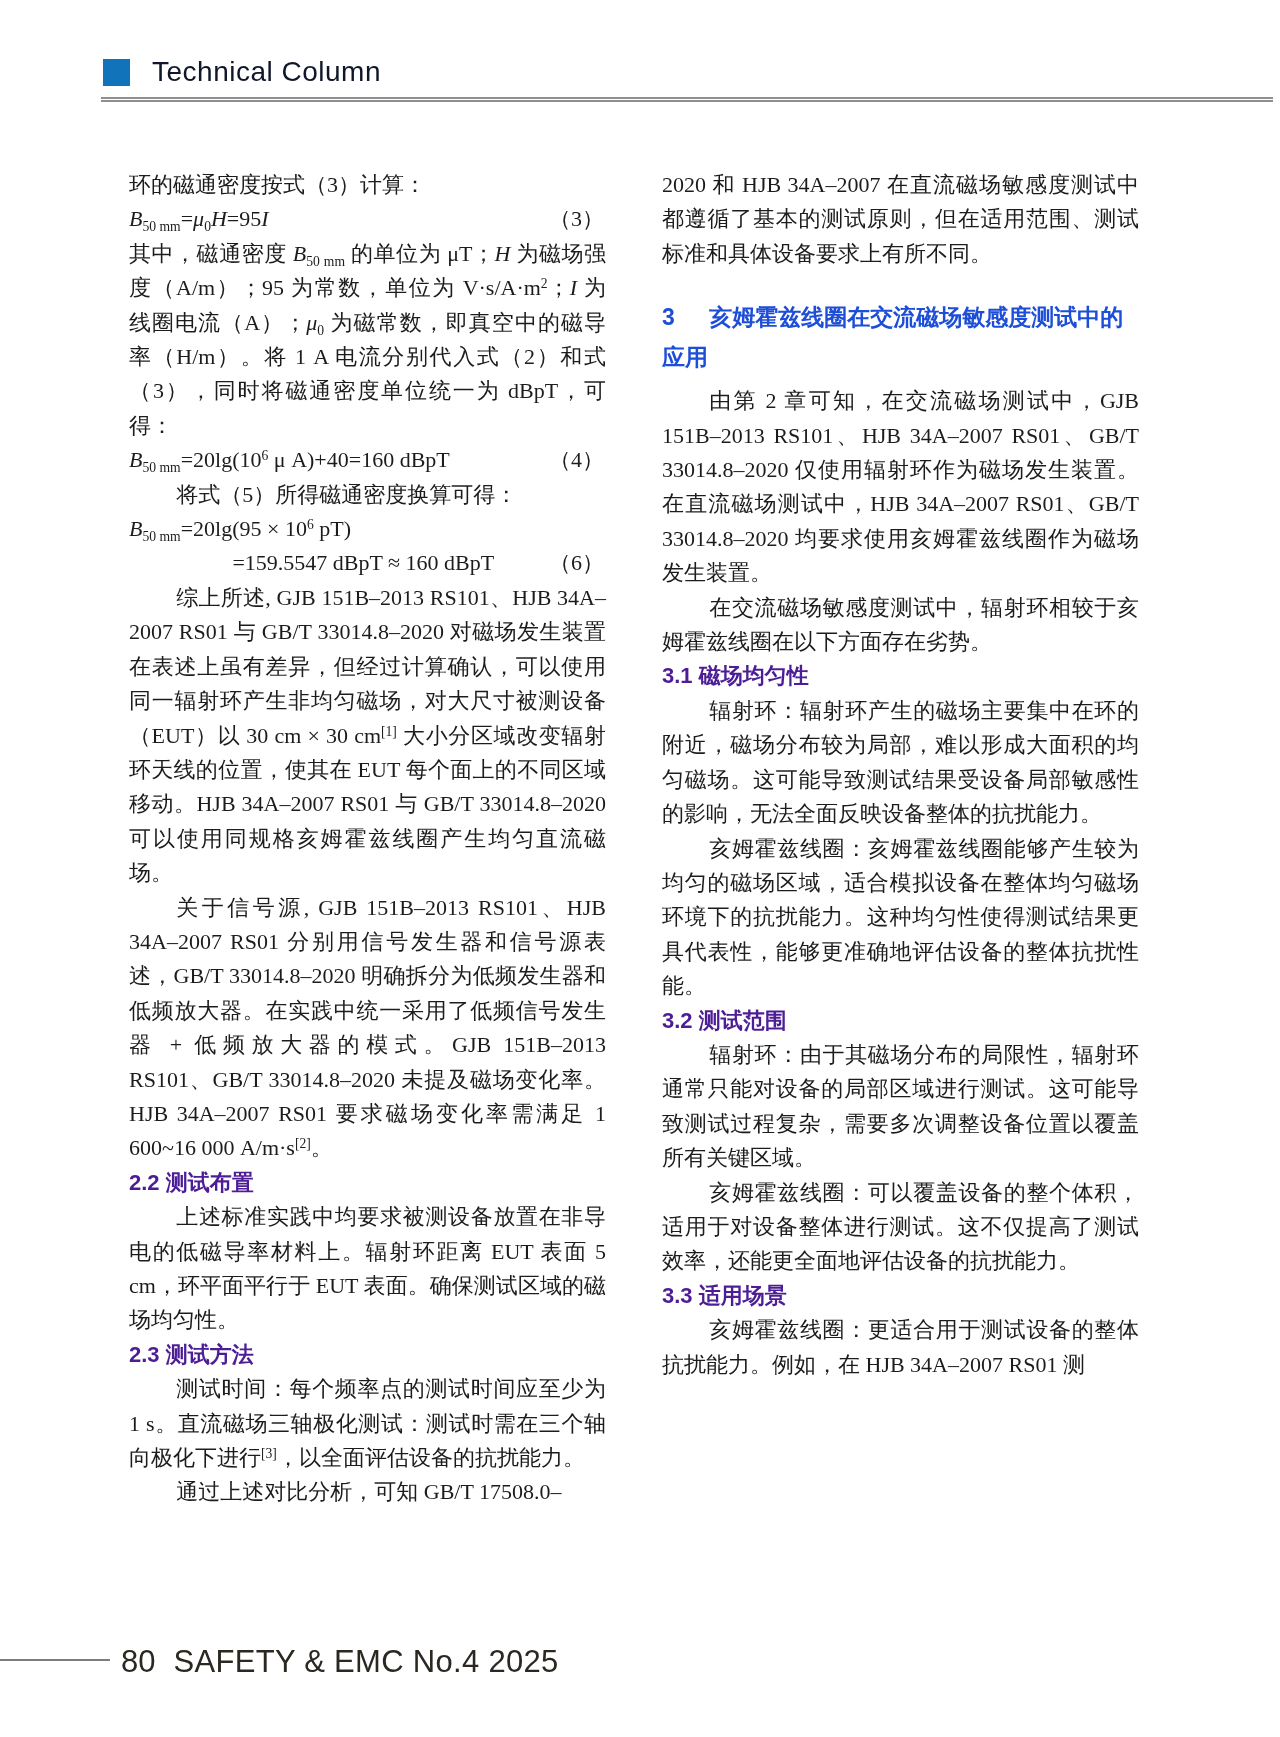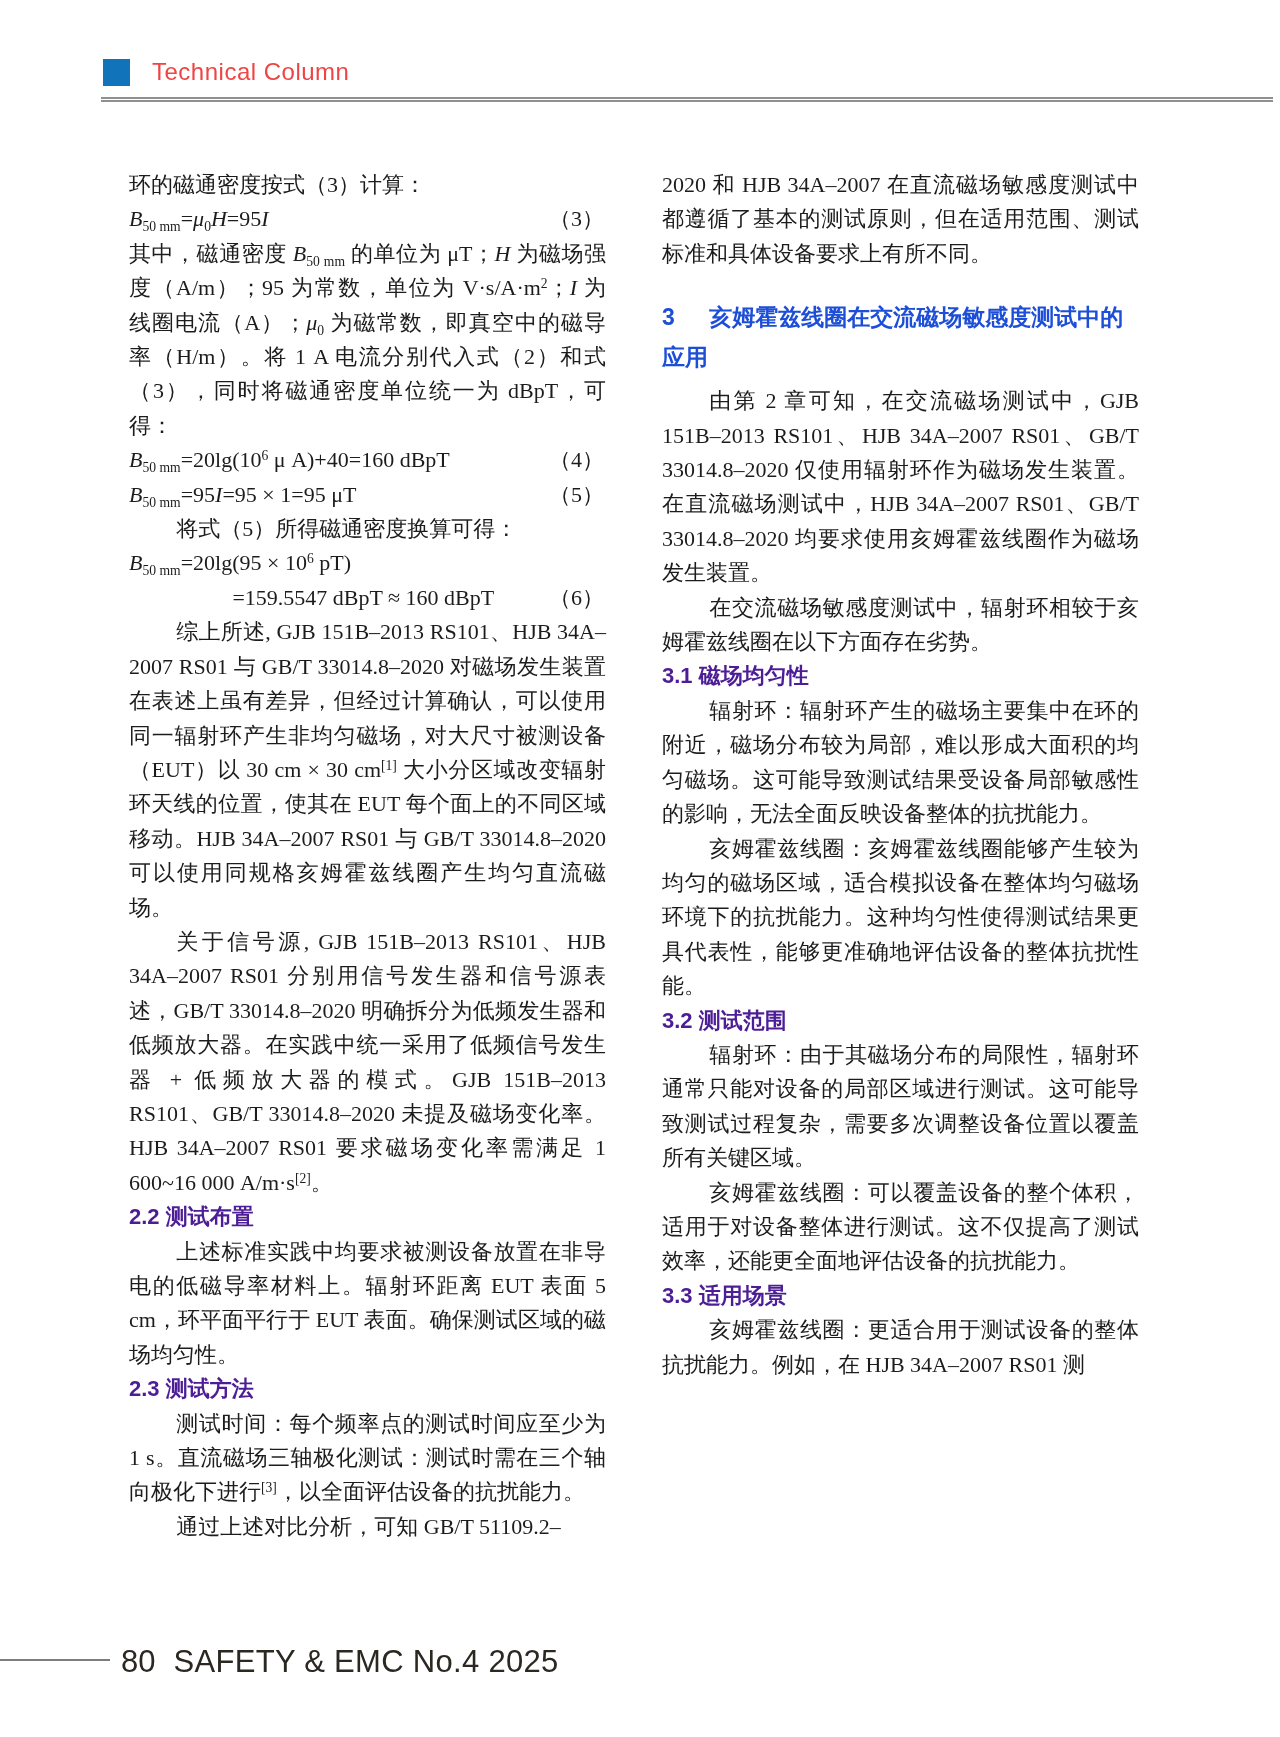--- a/index.html
+++ b/index.html
@@ -6,21 +6,21 @@
   body{
     width:1280px;height:1737px;position:relative;background:#ffffff;
     font-family:"Liberation Serif","DejaVu Serif",serif;color:#1c1c1c;
     overflow:hidden;
   }
   
   .hdr{position:absolute;left:103px;top:55px;height:34px;display:flex;align-items:center;}
   .hdr-square{display:inline-block;width:27px;height:27px;background:#1173b9;margin-right:22px;}
   .hdr-title{
     font-family:"Liberation Sans","DejaVu Sans",sans-serif;
-    font-size:24px;font-weight:300;color:#ef4444;letter-spacing:0.5px;
+    font-size:28px;font-weight:300;color:#0f172a;letter-spacing:0.5px;
   }
   .hdr-rule{
     position:absolute;left:101px;top:97px;width:1172px;height:5px;
     border-top:2px solid #8f8f8f;border-bottom:2px solid #8f8f8f;box-sizing:border-box;
   }
   
   .col{position:absolute;top:168px;width:477px;font-size:22px;line-height:34.4px;}
   #left-col{left:129px;}
   #right-col{left:662px;}
   .col p{margin:0;padding:0;}
@@ -60,31 +60,30 @@
   <span class="hdr-square"></span>
   <span class="hdr-title">Technical Column</span>
 </div>
 <div class="hdr-rule"></div>
 
 <div class="col" id="left-col">
     <p class="para">环的磁通密度按式（3）计算：</p>
     <p class="eq"><i>B</i><sub>50 mm</sub><span>=</span><i>μ</i><sub>0</sub><i>H</i><span>=95</span><i>I</i><span class="eq-num">（3）</span></p>
     <p class="para"><span>其中，磁通密度 </span><i>B</i><sub>50 mm</sub><span> 的单位为 μT；</span><i>H</i><span> 为磁场强度（A/m）；95 为常数，单位为 V·s/A·m</span><sup>2</sup><span>；</span><i>I</i><span> 为线圈电流（A）；</span><i>μ</i><sub>0</sub><span> 为磁常数，即真空中的磁导率（H/m）。将 1 A 电流分别代入式（2）和式（3），同时将磁通密度单位统一为 dBpT，可得：</span></p>
     <p class="eq"><i>B</i><sub>50 mm</sub><span>=20lg(10</span><sup>6</sup><span> μ A)+40=160 dBpT</span><span class="eq-num">（4）</span></p>
-    <p class="eq"><i>B</i><sub>50 mm</sub><span>=95</span><i>I</i><span>=95 × 1=95 μT</span><span class="eq-num">（5）</span></p>
     <p class="para ind">将式（5）所得磁通密度换算可得：</p>
     <p class="eq"><i>B</i><sub>50 mm</sub><span>=20lg(95 × 10</span><sup>6</sup><span> pT)</span></p>
     <p class="eq deep"><span>=159.5547 dBpT ≈ 160 dBpT</span><span class="eq-num">（6）</span></p>
     <p class="para ind"><span>综上所述, GJB 151B–2013 RS101、HJB 34A–2007 RS01 与 GB/T 33014.8–2020 对磁场发生装置在表述上虽有差异，但经过计算确认，可以使用同一辐射环产生非均匀磁场，对大尺寸被测设备（EUT）以 30 cm × 30 cm</span><sup>[1]</sup><span> 大小分区域改变辐射环天线的位置，使其在 EUT 每个面上的不同区域移动。HJB 34A–2007 RS01 与 GB/T 33014.8–2020 可以使用同规格亥姆霍兹线圈产生均匀直流磁场。</span></p>
     <p class="para ind"><span>关于信号源, GJB 151B–2013 RS101、HJB 34A–2007 RS01 分别用信号发生器和信号源表述，GB/T 33014.8–2020 明确拆分为低频发生器和低频放大器。在实践中统一采用了低频信号发生器 + 低频放大器的模式。GJB 151B–2013 RS101、GB/T 33014.8–2020 未提及磁场变化率。HJB 34A–2007 RS01 要求磁场变化率需满足 1 600~16 000 A/m·s</span><sup>[2]</sup><span>。</span></p>
     <p class="h">2.2  测试布置</p>
     <p class="para ind">上述标准实践中均要求被测设备放置在非导电的低磁导率材料上。辐射环距离 EUT 表面 5 cm，环平面平行于 EUT 表面。确保测试区域的磁场均匀性。</p>
     <p class="h">2.3  测试方法</p>
     <p class="para ind"><span>测试时间：每个频率点的测试时间应至少为 1 s。直流磁场三轴极化测试：测试时需在三个轴向极化下进行</span><sup>[3]</sup><span>，以全面评估设备的抗扰能力。</span></p>
-    <p class="para ind">通过上述对比分析，可知 GB/T 51109.2–</p>
+    <p class="para ind">通过上述对比分析，可知 GB/T 17508.0–</p>
   </div>
 <div class="col" id="right-col">
     <p class="para">2020 和 HJB 34A–2007 在直流磁场敏感度测试中都遵循了基本的测试原则，但在适用范围、测试标准和具体设备要求上有所不同。</p>
     <p class="h2"><span class="hnum">3</span><span>亥姆霍兹线圈在交流磁场敏感度测试中的应用</span></p>
     <p class="para ind">由第 2 章可知，在交流磁场测试中，GJB 151B–2013 RS101、HJB 34A–2007 RS01、GB/T 33014.8–2020 仅使用辐射环作为磁场发生装置。在直流磁场测试中，HJB 34A–2007 RS01、GB/T 33014.8–2020 均要求使用亥姆霍兹线圈作为磁场发生装置。</p>
     <p class="para ind">在交流磁场敏感度测试中，辐射环相较于亥姆霍兹线圈在以下方面存在劣势。</p>
     <p class="h">3.1  磁场均匀性</p>
     <p class="para ind">辐射环：辐射环产生的磁场主要集中在环的附近，磁场分布较为局部，难以形成大面积的均匀磁场。这可能导致测试结果受设备局部敏感性的影响，无法全面反映设备整体的抗扰能力。</p>
     <p class="para ind">亥姆霍兹线圈：亥姆霍兹线圈能够产生较为均匀的磁场区域，适合模拟设备在整体均匀磁场环境下的抗扰能力。这种均匀性使得测试结果更具代表性，能够更准确地评估设备的整体抗扰性能。</p>
     <p class="h">3.2  测试范围</p>

